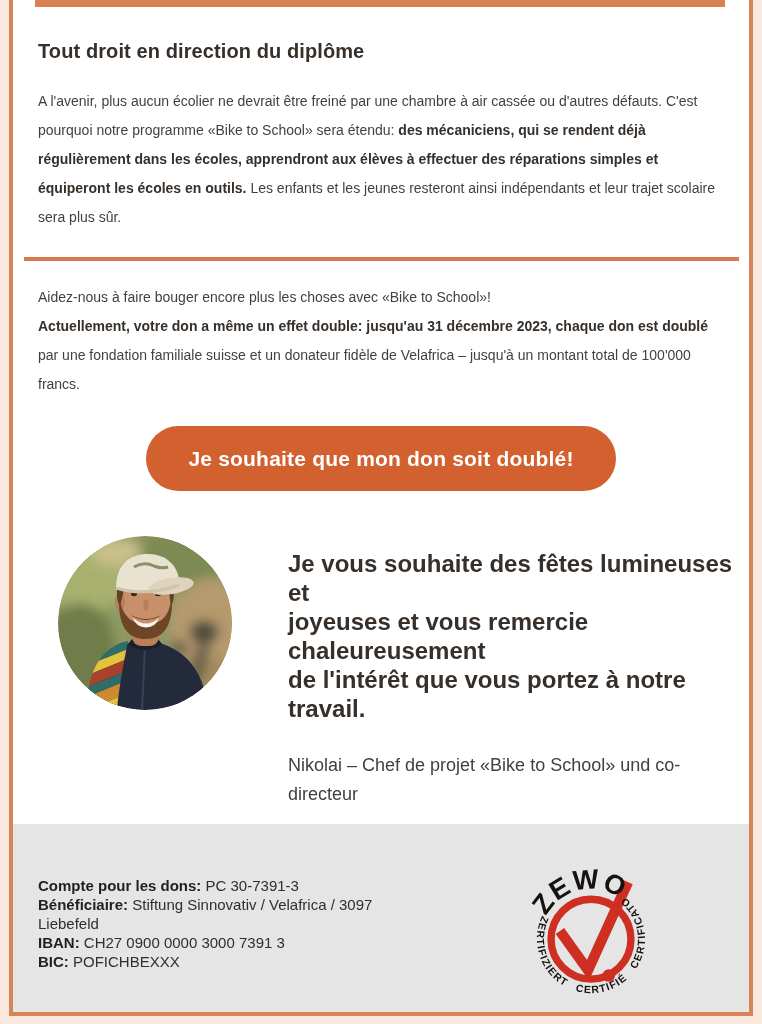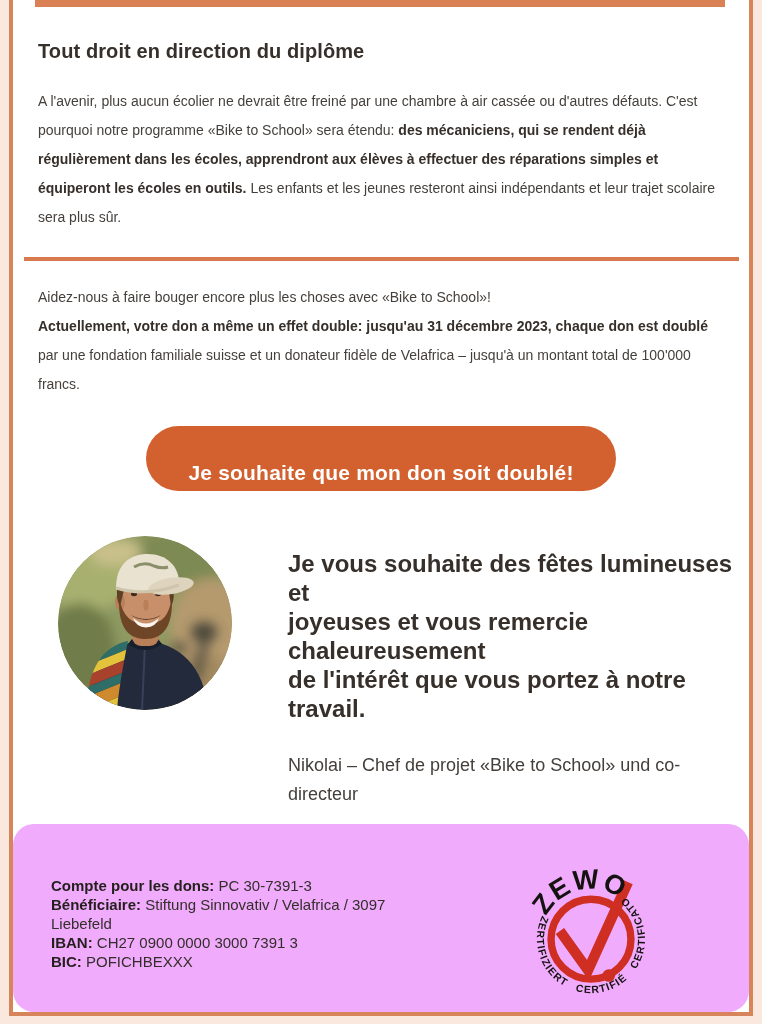--- a/index.html
+++ b/index.html
@@ -22,32 +22,31 @@
   }
   p.body-text b, .thanks b { color:#362f2a; }
   .divider { height:4px; background:#d8794e; margin:25px 10px 0 11px; border:none; }
   h2.orange-heading {
     margin:36px 25px 0 25px; font-size:20px; line-height:27px;
     font-weight:bold; color:#e0703c;
   }
   .button-row { text-align:center; margin-top:27px; }
   .cta-button {
     display:inline-block; background:#d2612f; color:#ffffff; border:none;
-    border-radius:33px; height:65px; padding:14px 42px; font-family:"Liberation Sans",sans-serif;
+    border-radius:33px; height:65px; padding:0 42px; font-family:"Liberation Sans",sans-serif;
     font-size:21px; font-weight:bold; line-height:65px; cursor:pointer; letter-spacing:.2px;text-align:center;
   }
   .profile-row { display:flex; margin:45px 0 0 45px; align-items:flex-start; }
   .avatar { width:174px; height:174px; border-radius:50%; overflow:hidden; flex:none; }
   .profile-text { width:452px; margin-left:56px; margin-top:13px; }
   .thanks { font-size:24px; line-height:29px; font-weight:bold; color:#362f2a; }
   .signature { font-size:18px; line-height:29px; color:#443f3b; margin-top:28px; }
   .donation-section {
-    flex:1; background:#f0abfc; display:flex; justify-content:space-between;
-    padding:36px 80px 0 38px;
-    border-radius:21px;
+    flex:1; background:#e5e5e5; display:flex; justify-content:space-between;
+    padding:36px 80px 0 25px;
   }
   .donation-info { width:390px; margin-top:16px; font-size:15px; line-height:19px; color:#332e2a; }
   .donation-info b { color:#241f1c; }
   .zewo { flex:none; }
 </style>
 </head>
 <body>
 
 <div class="page">
   <div class="frame">

